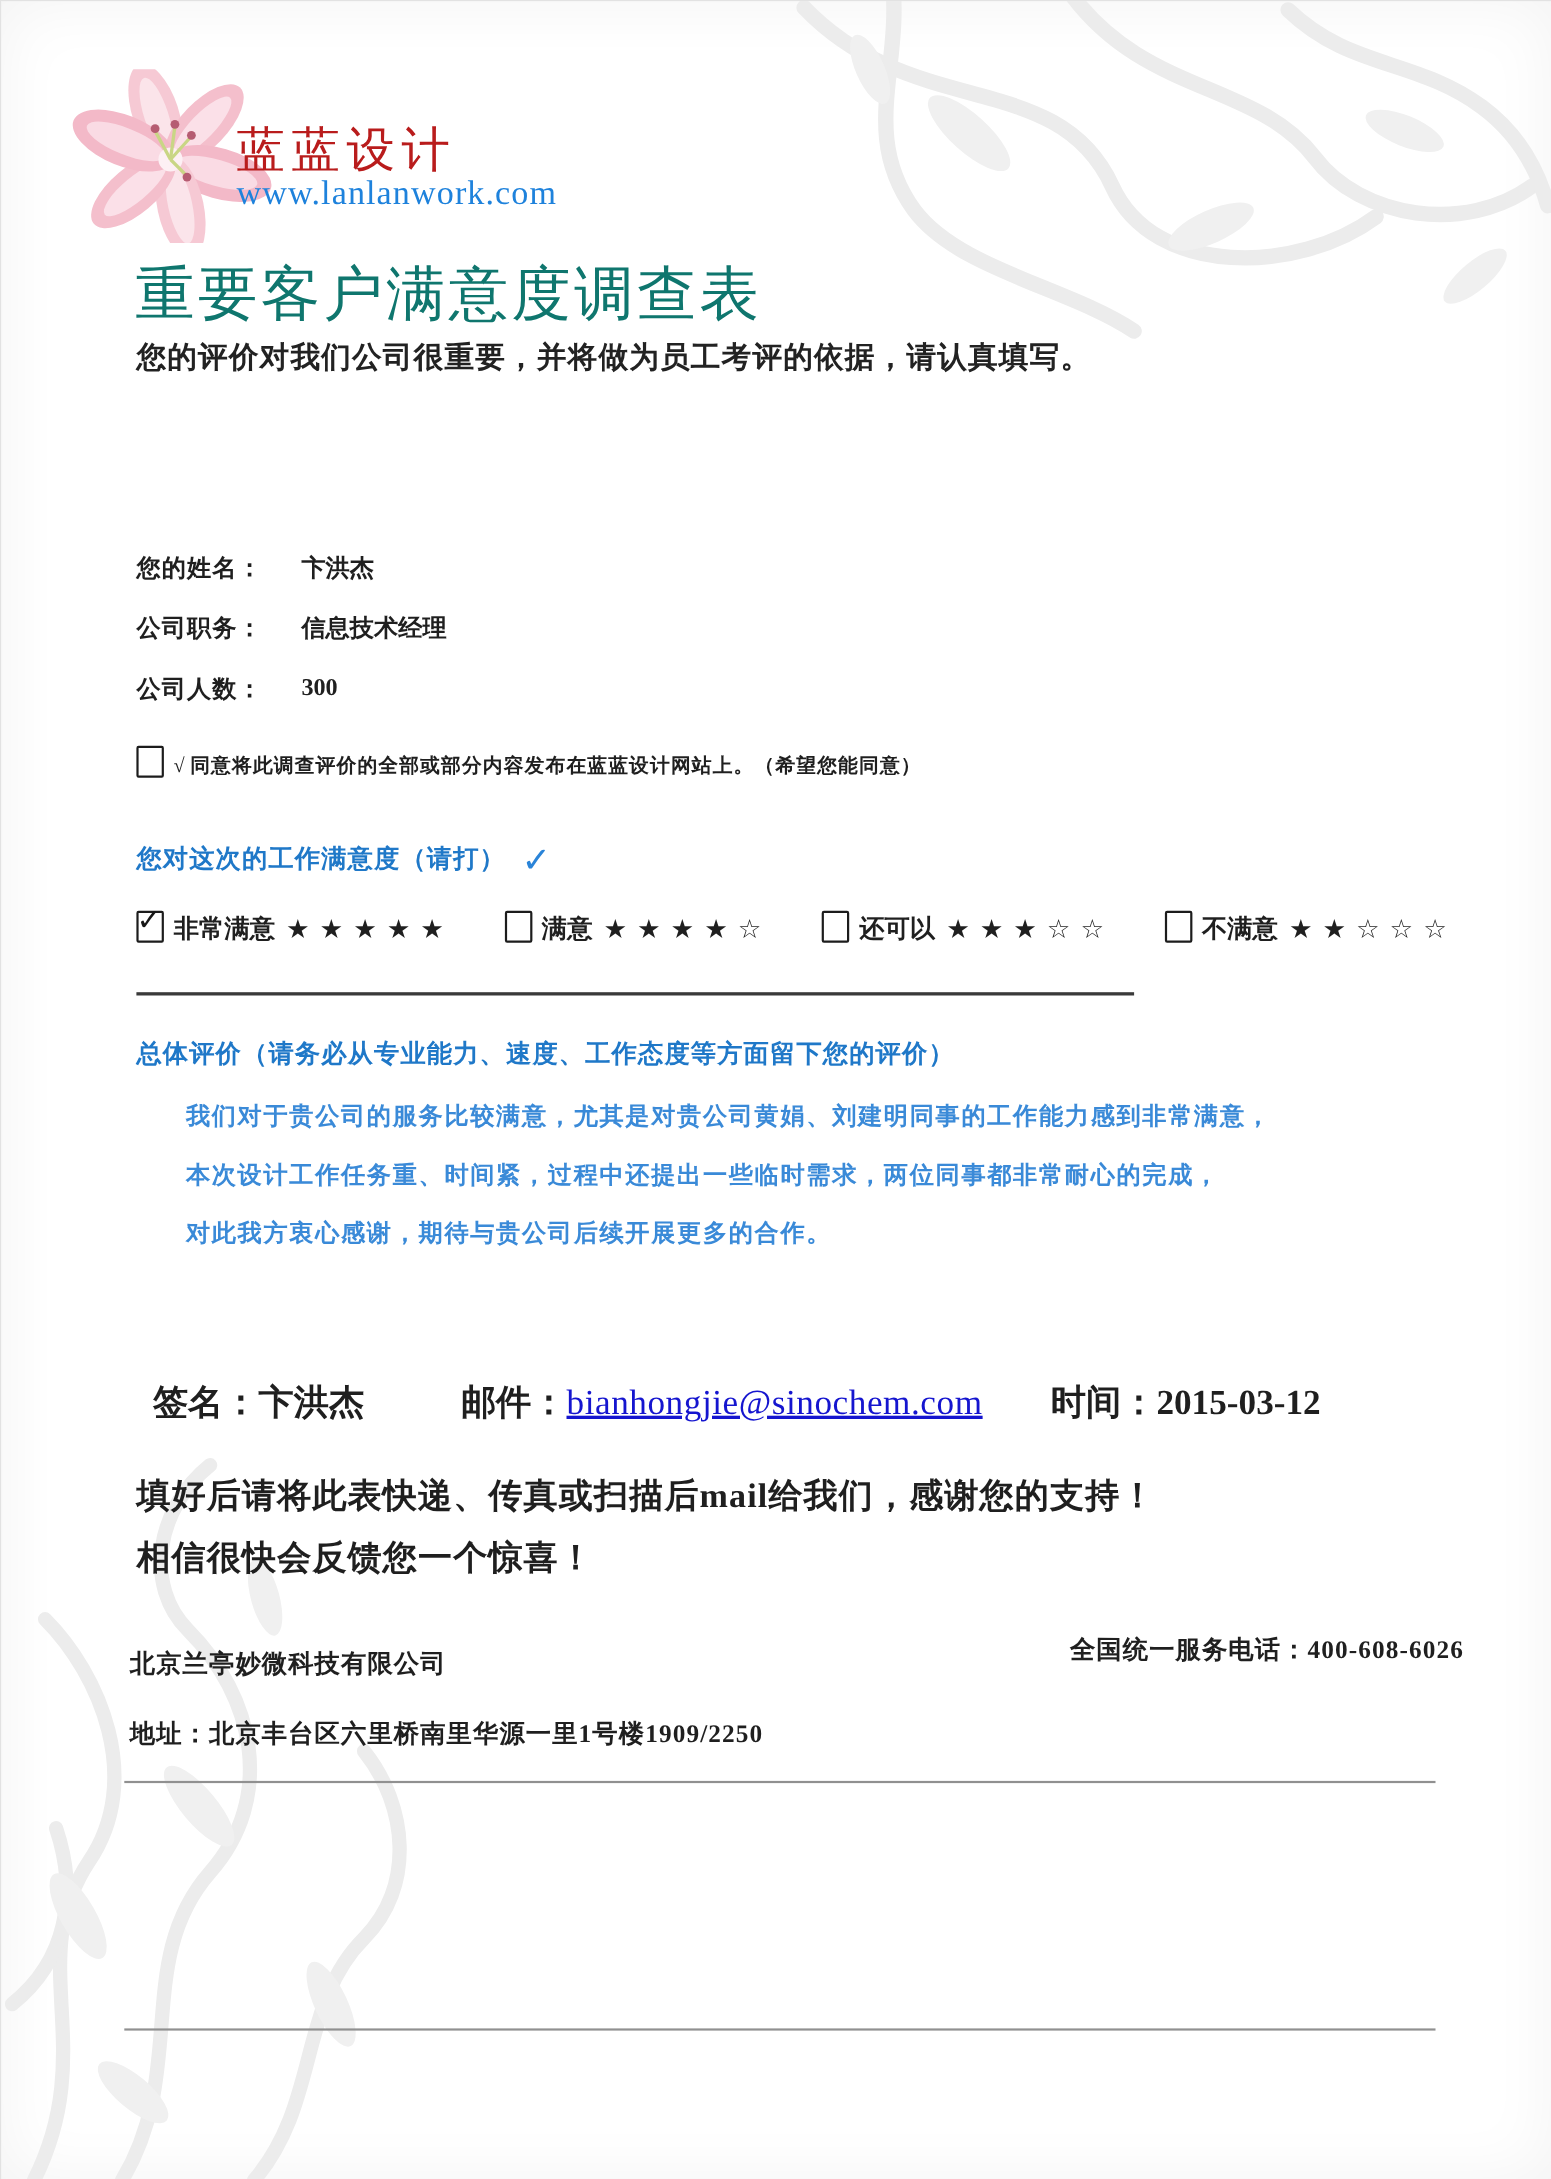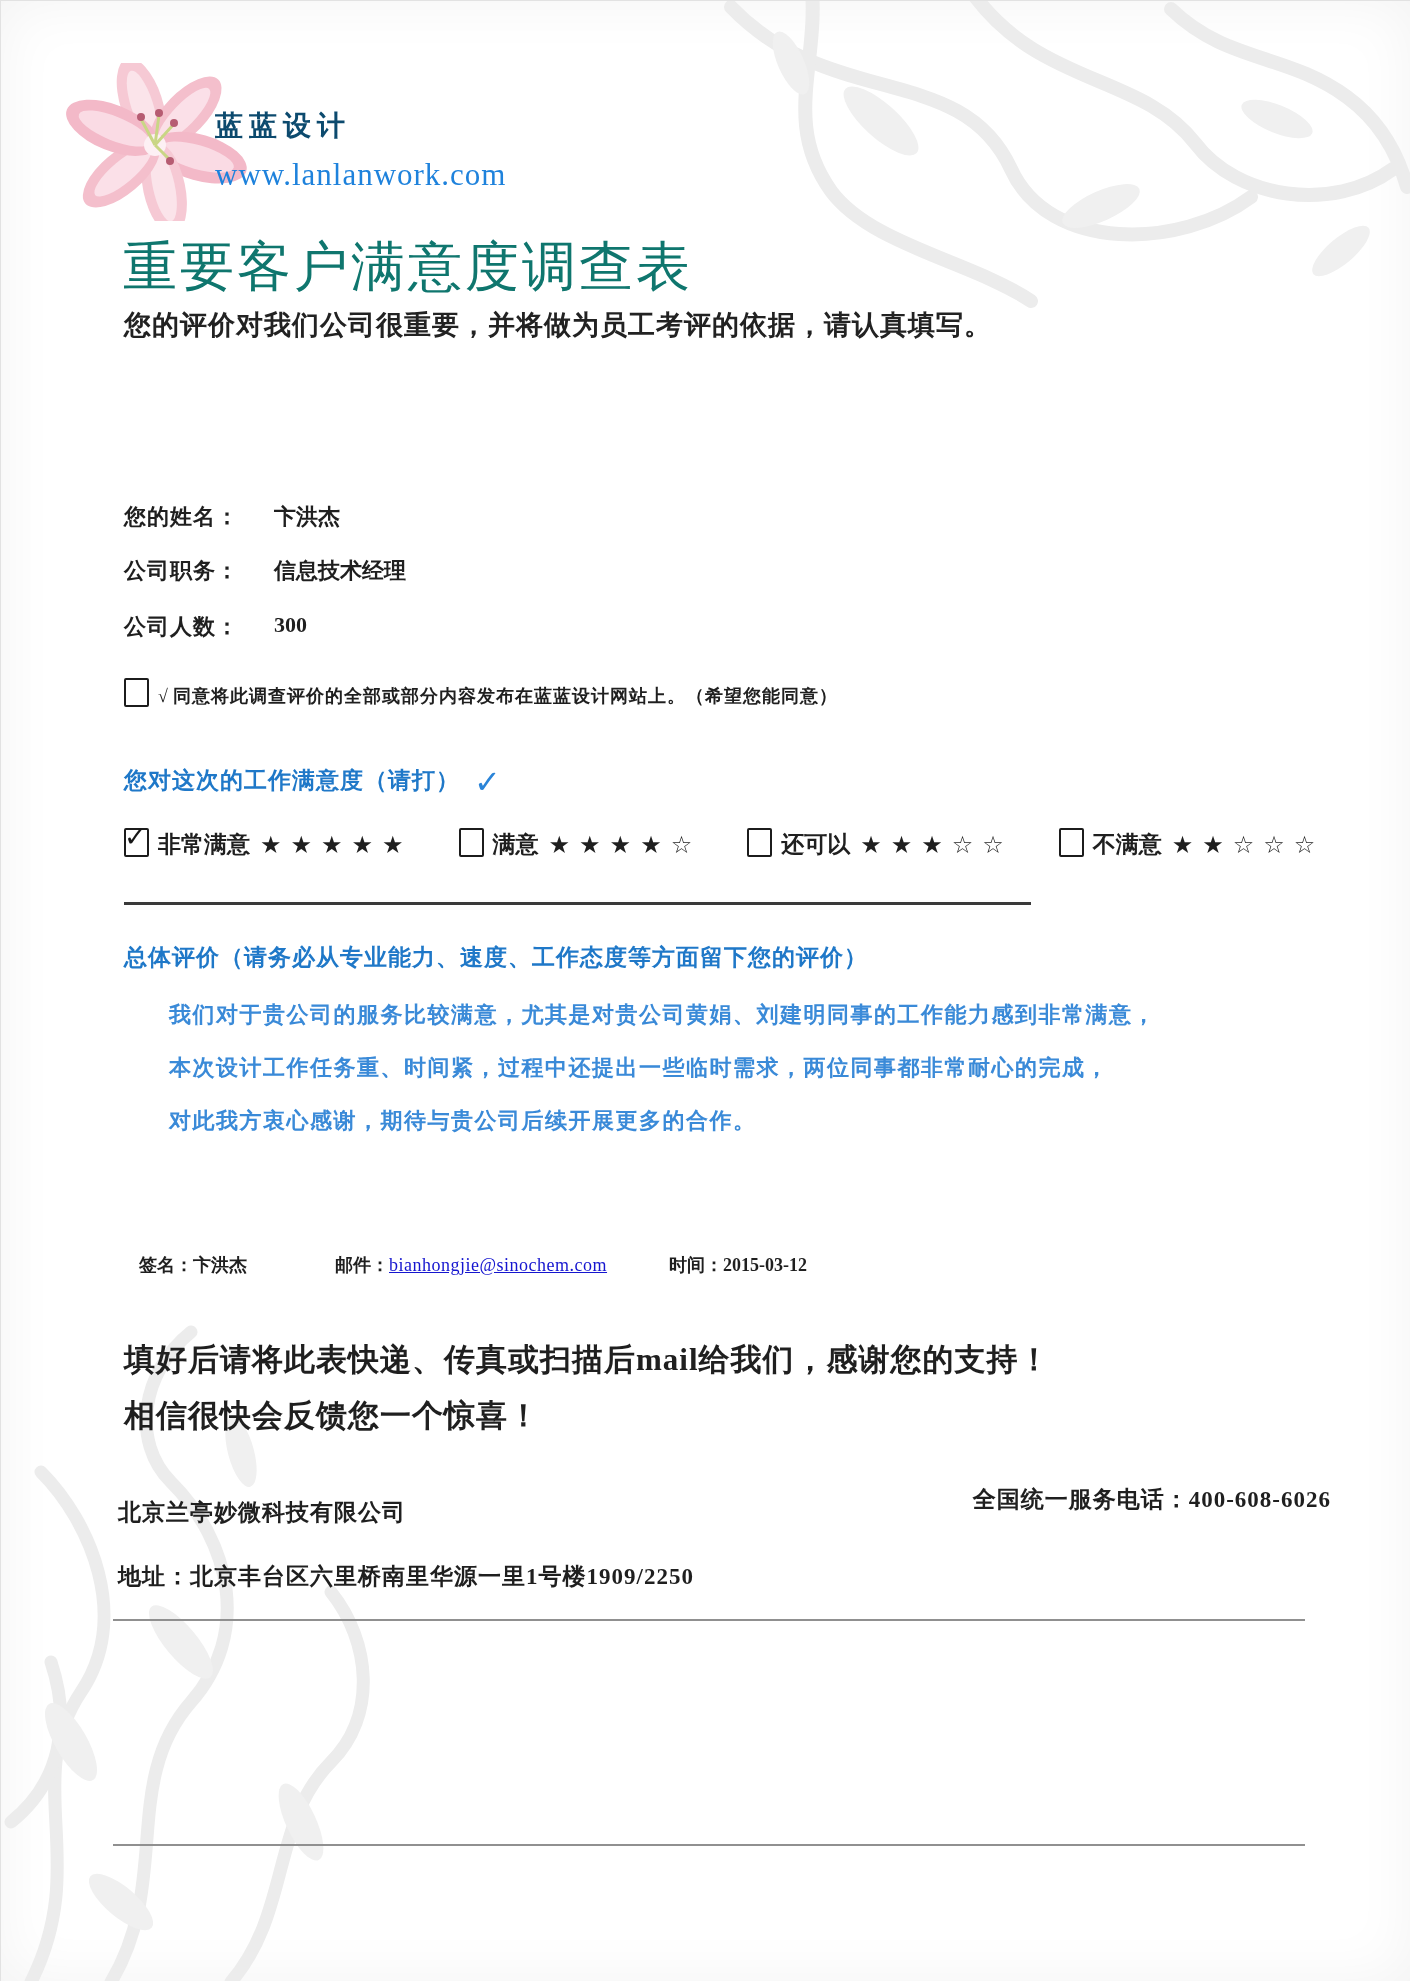--- a/index.html
+++ b/index.html
@@ -9,21 +9,21 @@
     font-family:"Liberation Serif","DejaVu Serif",serif;
     color:#1f1f1f;
     border:1px solid #e2e2e2;
     box-shadow: inset 0 0 60px rgba(0,0,0,0.05);
   }
   .c { position:absolute; z-index:2; }
   .deco { position:absolute; z-index:1; pointer-events:none; }
   .deco.tr { top:0; right:0; }
   .deco.bl { bottom:0; left:0; }
 
-  .brand-name { font-size:28px; font-weight:bold; color:#0c4a6e; letter-spacing:6px; }
+  .brand-name { font-size:44px; font-weight:normal; color:#b91c1c; letter-spacing:6px; }
   .brand-url  { font-size:31px; color:#1e82dc; margin-top:4px; letter-spacing:1px; }
 
   .title { font-size:54px; color:#0f766e; letter-spacing:3px; font-weight:500;font-family:Liberation Serif, serif; }
   .subtitle { font-size:27px; font-weight:bold; color:#222; letter-spacing:1px; }
 
   .field-row { display:flex; font-size:22px; }
   .field-label { font-weight:bold; width:150px; letter-spacing:1px; }
   .field-value { font-weight:bold; }
 
   .cbx { display:inline-block; width:21px; height:25px; border:2.5px solid #1c1c1c;
@@ -42,21 +42,21 @@
   .ratings { display:flex; gap:46px; font-size:23px; font-weight:bold; white-space:nowrap; }
   .stars { font-size:24px; letter-spacing:9px; margin-left:10px; vertical-align:-1px;
            font-family:"DejaVu Sans",sans-serif; font-weight:normal; }
 
   .rule-dark { height:3px; background:#3a3a3a; }
   .rule-gray { height:2px; background:#909090; }
 
   .eval-heading { font-size:23px; font-weight:bold; color:#1f78c8; letter-spacing:1px; }
   .eval-line { font-size:22px; font-weight:bold; color:#3a8ad8; letter-spacing:1.5px; }
 
-  .signature { font-size:18px; font-weight:bold; white-space:nowrap; }
+  .signature { font-size:32px; font-weight:bold; white-space:nowrap; }
   .sig-email-group { margin-left:88px; }
   .sig-time-group { margin-left:62px; }
   .email-link { color:#1515cf; text-decoration:underline; font-weight:normal;
                 letter-spacing:0.5px; cursor:pointer; }
 
   .closing-line { font-size:31px; font-weight:bold; letter-spacing:1px; }
 
   .footer-text { font-size:23px; font-weight:bold; letter-spacing:1px; }
 </style>
 </head>

